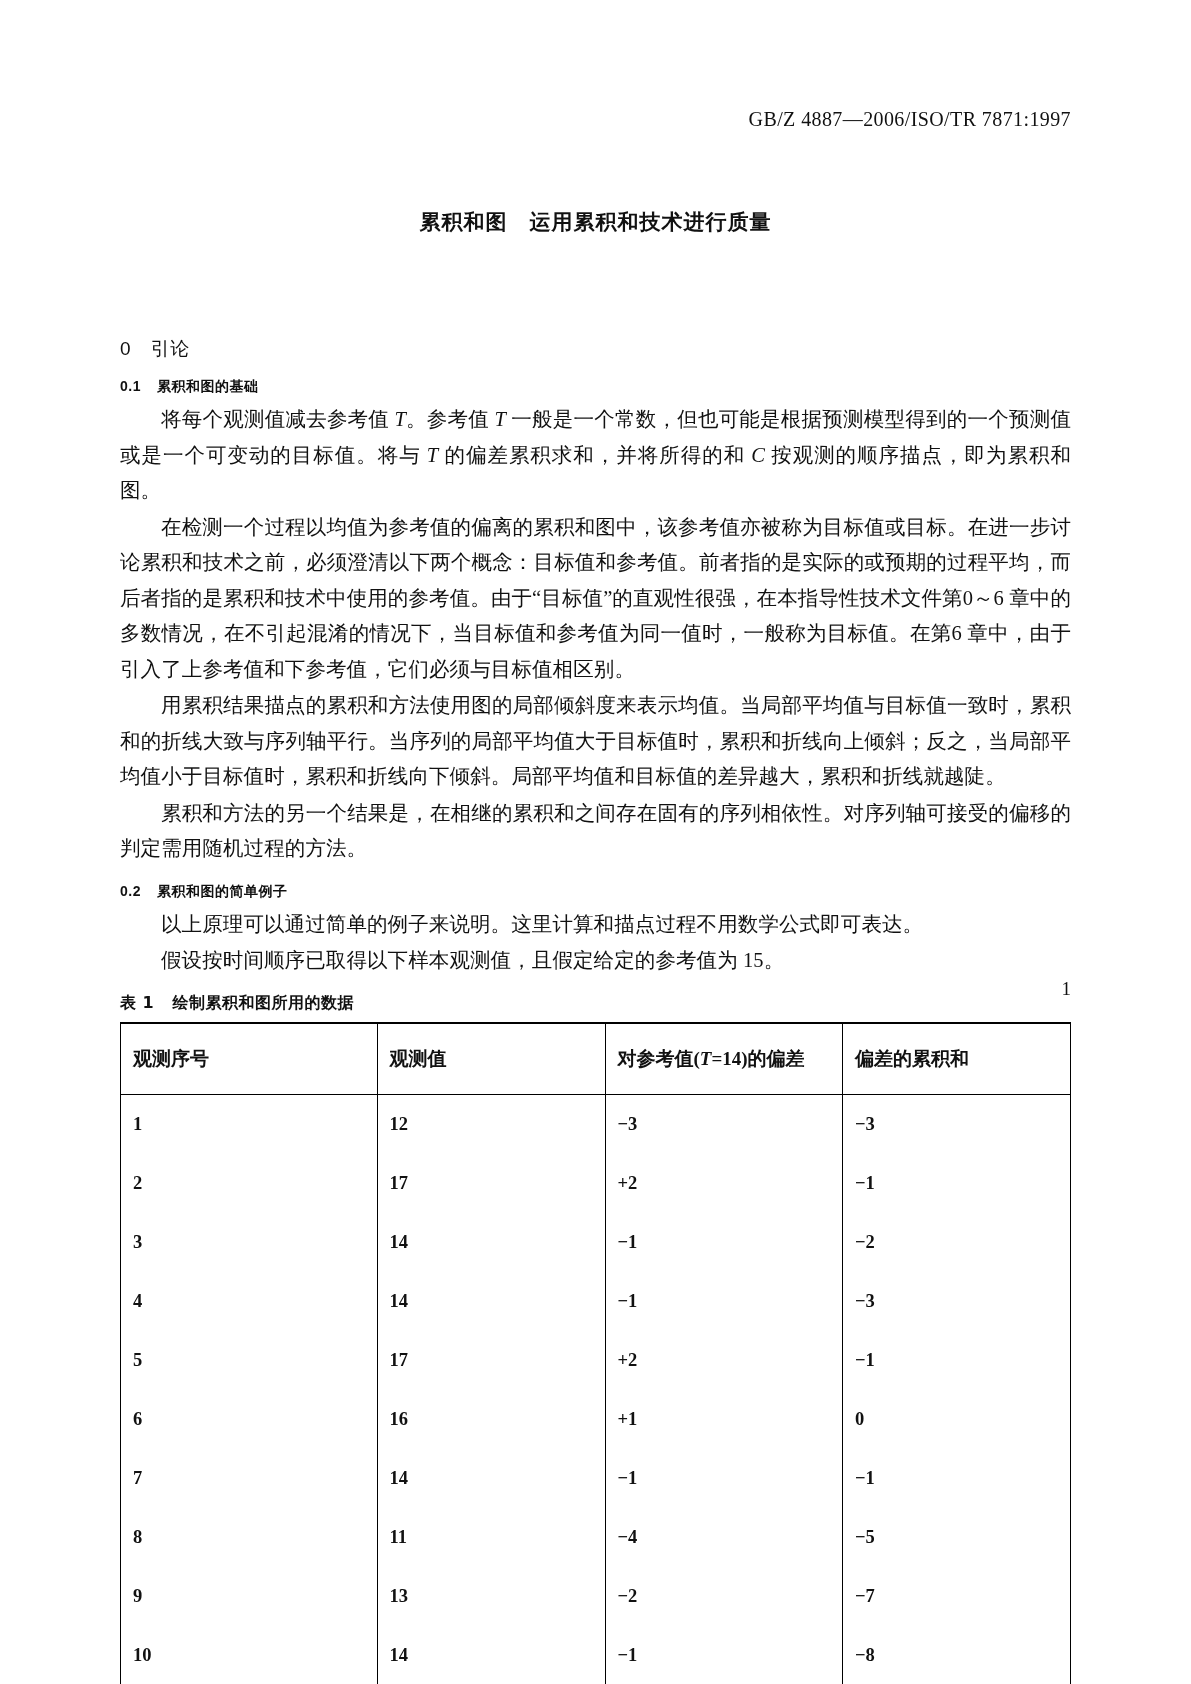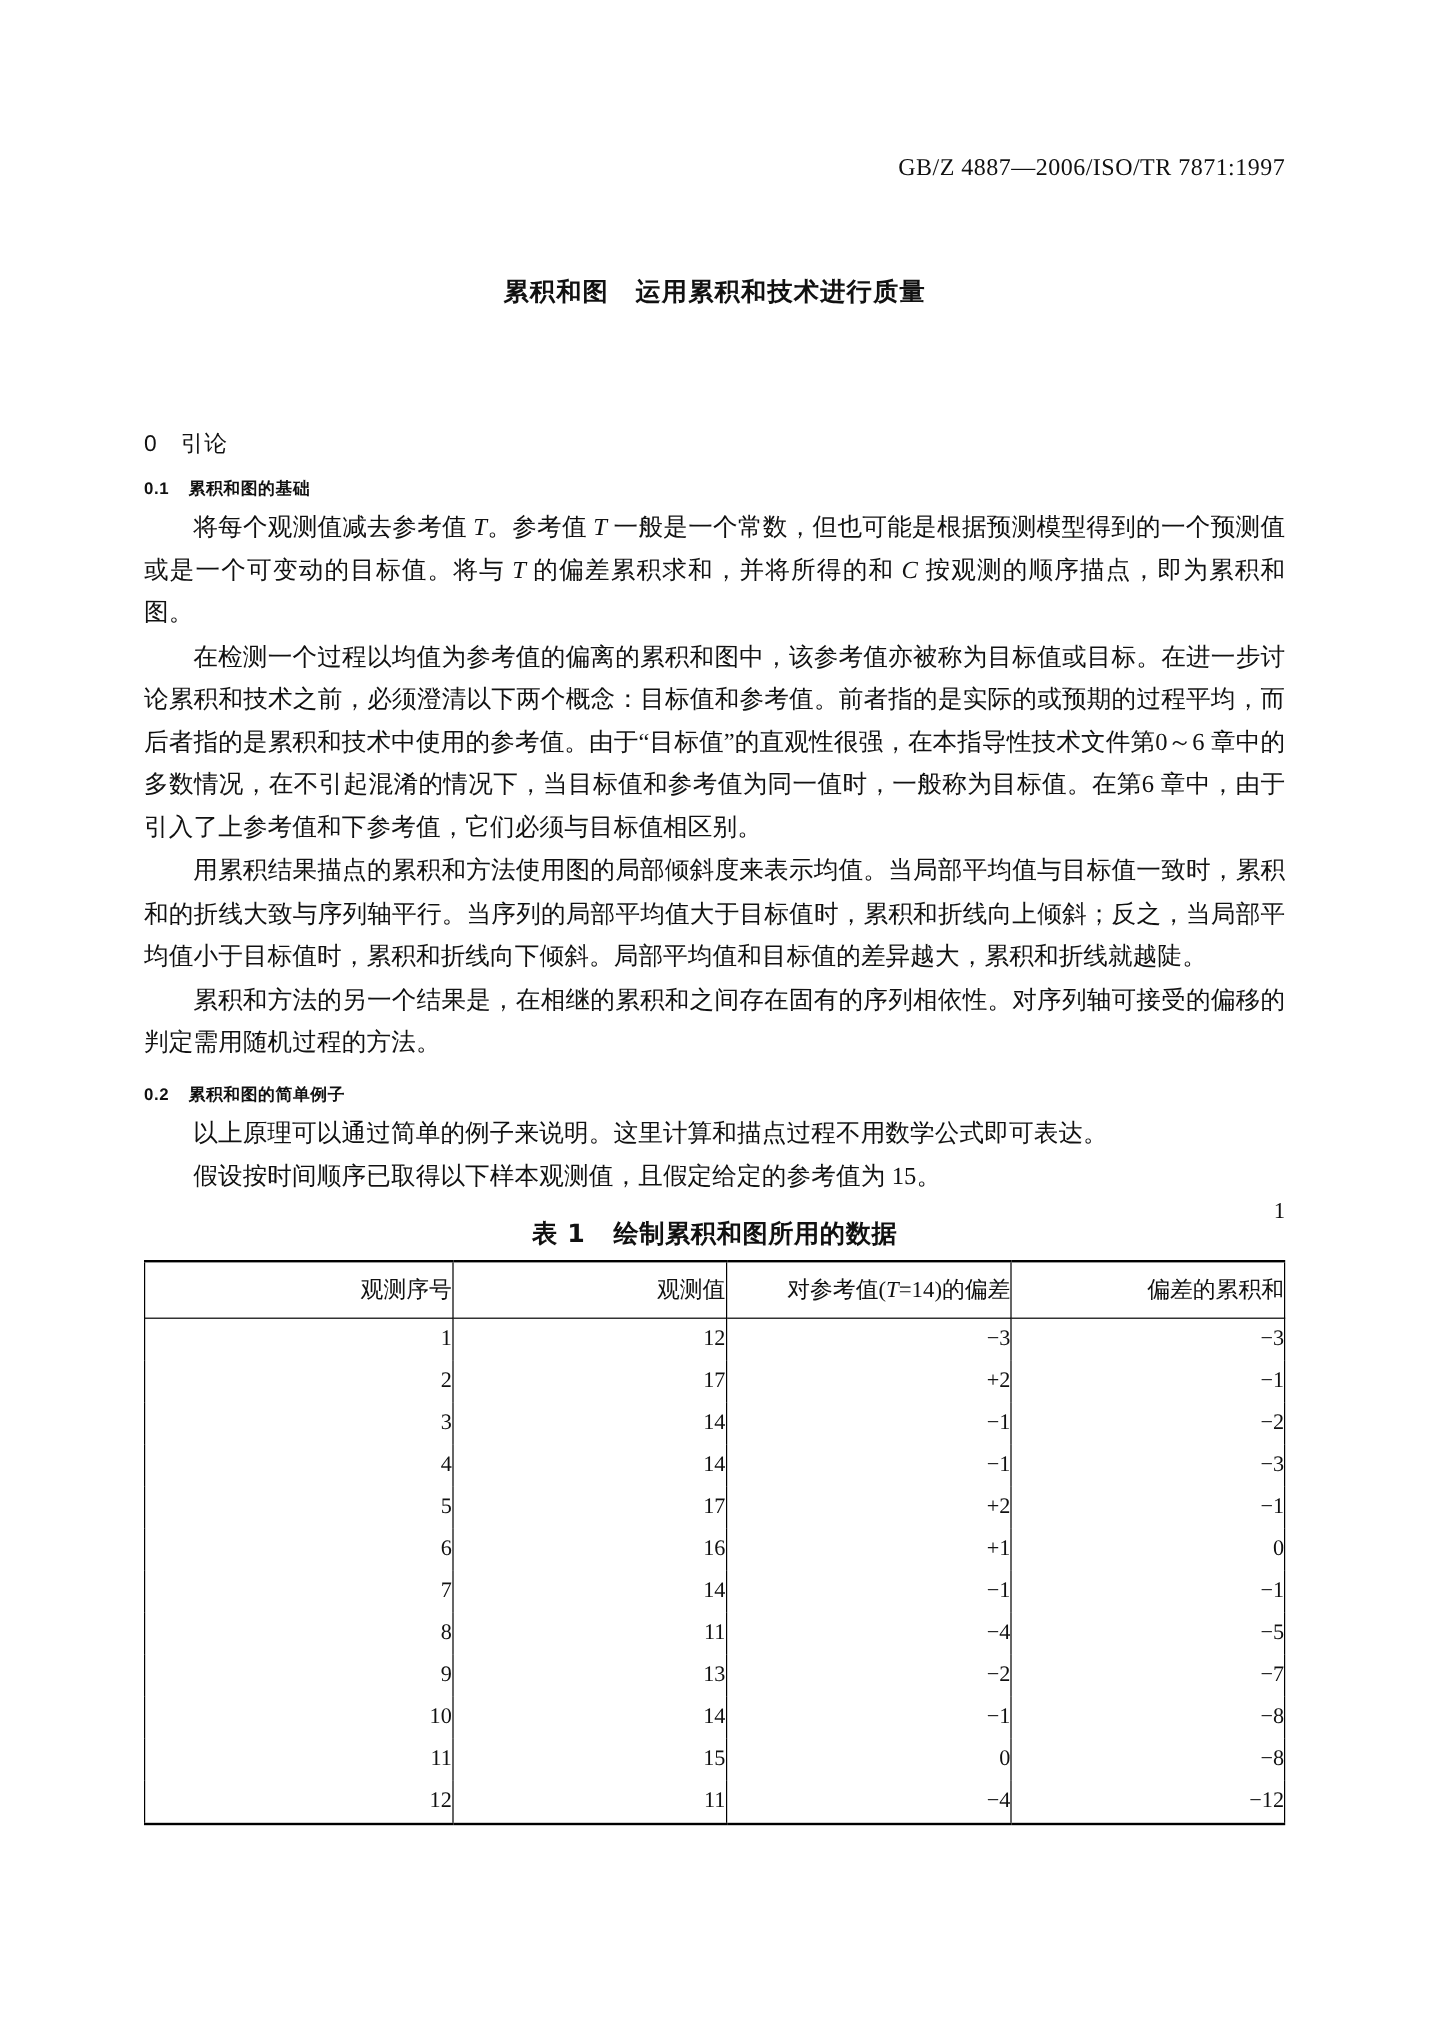--- a/index.html
+++ b/index.html
@@ -15,21 +15,20 @@
     color: #111111;
     -webkit-font-smoothing: antialiased;
   }
   .page {
     position: absolute;
     left: 0; top: 0;
     width: 1191px;
     height: 1232px;
     box-sizing: border-box;
     padding: 0;
-    margin-top: 21px;
   }
 
   
   .running-header {
     position: absolute;
     top: 108px;
     right: 120px;
     font-size: 20px;
     letter-spacing: 0.4px;
     white-space: nowrap;
@@ -85,37 +84,37 @@
     text-justify: inter-ideograph;
     text-indent: 2em;
     letter-spacing: 0.1px;
   }
   p.para.tight { margin-bottom: 0; }
   .it { font-style: italic; font-family: "Liberation Serif","DejaVu Serif",serif; }
 
   
   .table-caption {
     margin: 14px 0 8px 0;
-    text-align: center;
-    font-family: "DejaVu Sans", "Liberation Sans", sans-serif;
-    font-weight: bold;
-    font-size: 21px;
+    text-align: left;
+    font-family: "DejaVu Sans", "Liberation Sans", sans-serif;
+    font-weight: bold;
+    font-size: 16px;
     letter-spacing: 0.5px;
   }
   table.data {
     border-collapse: collapse;
     width: 951px;
     margin: 0 auto;
     font-size: 18px;
   }
   table.data th, table.data td {
-    text-align: right;
-    padding: 0;
+    text-align: left;
+    padding: 12px;
     height: 35px;
-    font-weight: normal;
+    font-weight: bold;
     border-left: 1px solid #000;
     border-right: 1px solid #000;
   }
   table.data thead th {
     height: 46px;
     font-size: 19px;
     border-top: 2.5px solid #000;
     border-bottom: 1.6px solid #000;
   }
   table.data tbody tr:last-child td {

